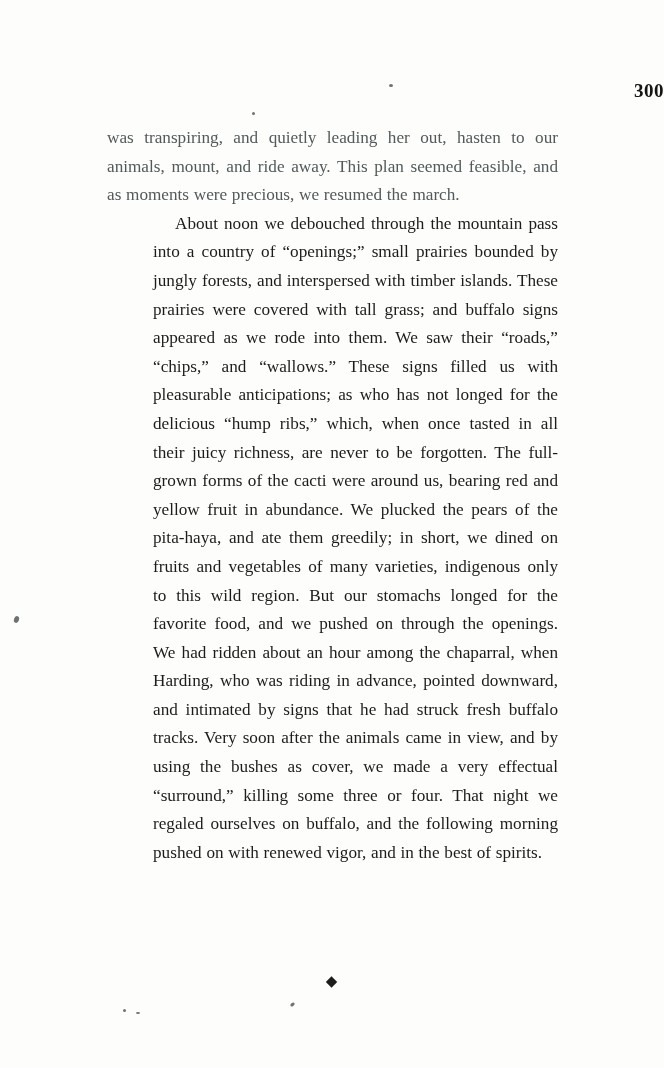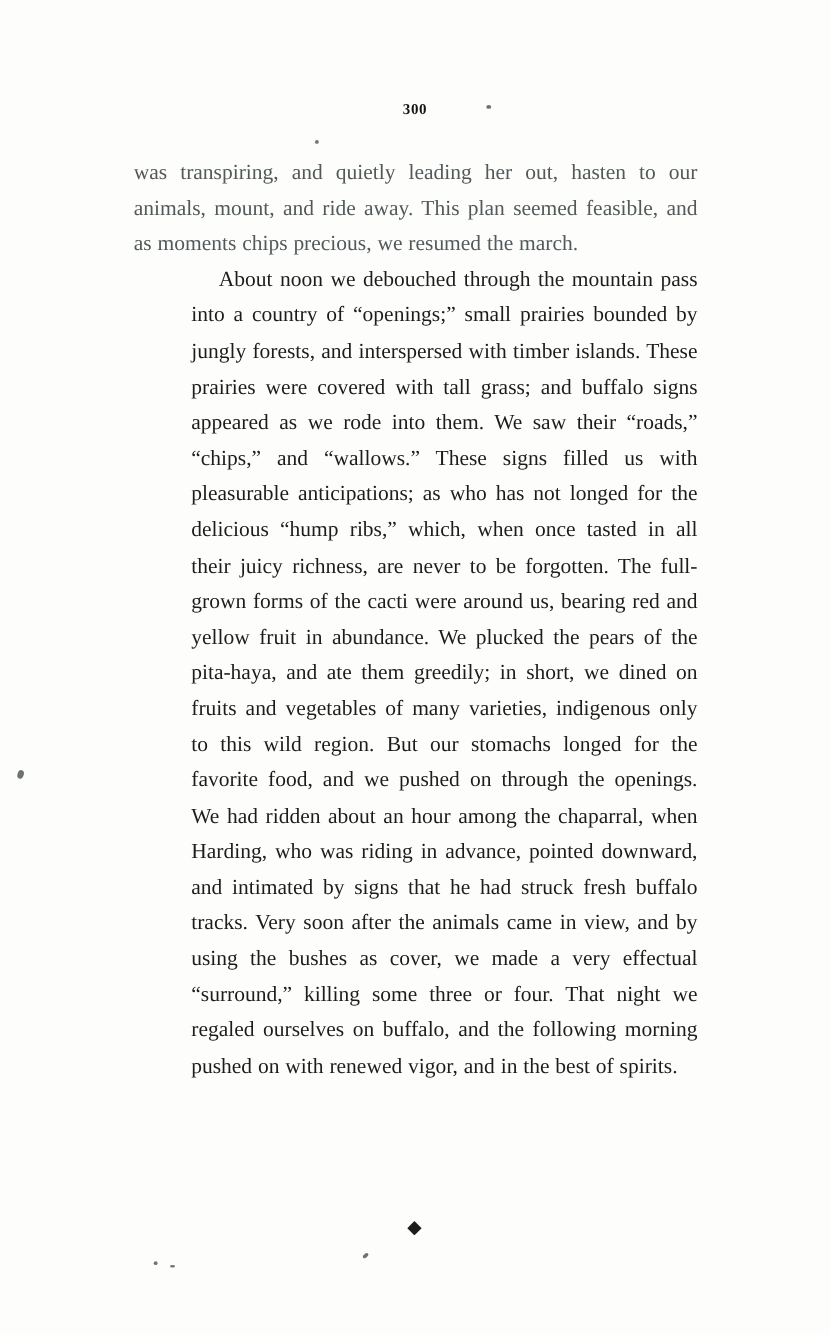--- a/index.html
+++ b/index.html
@@ -18,22 +18,22 @@
   .page {
     position: absolute;
     inset: 0;
     background: #fdfdfb;
   }
   .page-number {
     position: absolute;
     top: 80px;
     left: 0;
     width: 100%;
-    text-align: center;
-    font-size: 12px;
+    text-align: right;
+    font-size: 19px;
     font-weight: bold;
     letter-spacing: 0.5px;
     color: #141414;
     font-family: "Liberation Serif", serif;
   }
   .text-block {
     position: absolute;
     top: 124px;
     left: 107px;
     width: 451px;
@@ -77,21 +77,21 @@
   .speck.s6 { left: 252px; top: 112px; width: 3px; height: 3px; }
 </style>
 </head>
 <body>
 
 <div class="page">
 
   <div class="page-number">300</div>
 
   <div class="text-block">
-    <p class="para" style="color: rgb(82, 89, 91);">was transpiring, and quietly leading her out, hasten to our animals, mount, and ride away.   This plan seemed feasible, and as moments chips precious, we resumed the march.</p>
+    <p class="para" style="color: rgb(82, 89, 91);">was transpiring, and quietly leading her out, hasten to our animals, mount, and ride away.   This plan seemed feasible, and as moments were precious, we resumed the march.</p>
     <p class="para indent" style="background: linear-gradient(rgba(255, 255, 255, 0) 0%, rgba(255, 255, 255, 0) 100%);">About noon we debouched through the mountain pass into a country of “openings;” small prairies bounded by jungly forests, and interspersed with timber islands.   These prairies were covered with tall grass; and buffalo signs appeared as we rode into them.   We saw their “roads,” “chips,” and “wallows.”   These signs filled us with pleasurable anticipations; as who has not longed for the delicious “hump ribs,” which, when once tasted in all their juicy richness, are never to be forgotten.   The full-grown forms of the cacti were around us, bearing red and yellow fruit in abundance.   We plucked the pears of the pita-haya, and ate them greedily; in short, we dined on fruits and vegetables of many varieties, indigenous only to this wild region.   But our stomachs longed for the favorite food, and we pushed on through the openings.   We had ridden about an hour among the chaparral, when Harding, who was riding in advance, pointed downward, and intimated by signs that he had struck fresh buffalo tracks.   Very soon after the animals came in view, and by using the bushes as cover, we made a very effectual “surround,” killing some three or four.   That night we regaled ourselves on buffalo, and the following morning pushed on with renewed vigor, and in the best of spirits.</p>
   </div>
 
   <div class="ornament">◆</div>
 
   <span class="speck s1"></span>
   <span class="speck s2"></span>
   <span class="speck s3"></span>
   <span class="speck s4"></span>
   <span class="speck s5"></span>

